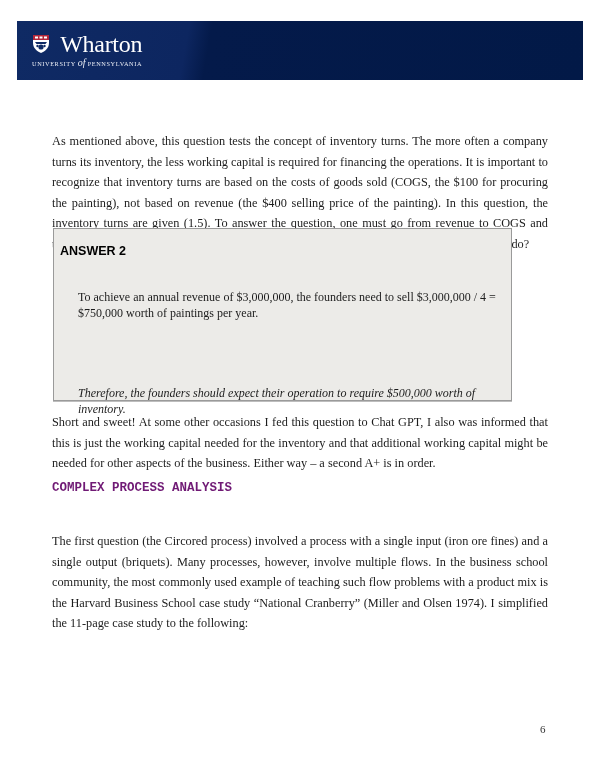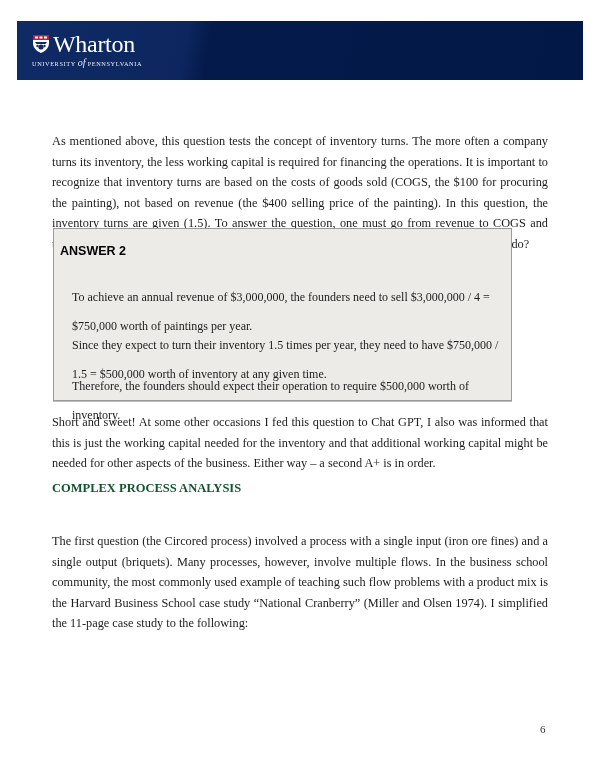--- a/index.html
+++ b/index.html
@@ -1,35 +1,35 @@
 <!DOCTYPE html>
 <html><head>
 <meta charset="utf-8">
 <style>
   html, body { margin: 0; padding: 0; background: #ffffff; }
   body { width: 600px; height: 776px; position: relative; overflow: hidden; font-family: "Liberation Serif", "DejaVu Serif", serif; color: #1c1c1c; }
   .banner { position: absolute; left: 17px; top: 21px; width: 566px; height: 59px;
     background: linear-gradient(100deg, #0f2a64 0%, #0d2660 30%, #041a4a 34%, #021947 100%); }
   .logo { position: absolute; left: 15px; top: 12px; display: flex; flex-direction: column; }
-  .logo-row { display: flex; align-items: center; }
+  .logo-row { display: flex; align-items: center; justify-content: space-between; }
   .shield { width: 18px; height: 20px; margin-right: 3px; }
   .wordmark { color: #ffffff; font-family: "Liberation Serif", serif; font-size: 24px; line-height: 22px; letter-spacing: -0.3px; }
   .subline { color: #e9ecf4; font-family: "Liberation Serif", serif; font-size: 6.3px; letter-spacing: 0.6px; margin-top: 2px; text-transform: uppercase; white-space: nowrap; }
   .subline i { text-transform: none; font-size: 10px; letter-spacing: 0; }
   .para { position: absolute; left: 52px; width: 496px; font-size: 12.3px; line-height: 20.5px; text-align: justify; margin: 0; }
   .para.last-left { text-align-last: left; }
   #p1 { top: 131px; }
   .answer-box { position: absolute; left: 53px; top: 228px; width: 457px; height: 171px; background: #ecebe8; border: 1px solid #9a9a9a; box-shadow: 0 1px 0 #bdbdbd; }
   .answer-title { position: absolute; left: 6px; top: 15px; font-family: "Liberation Sans", sans-serif; font-weight: bold; font-size: 12.5px; color: #000000; margin: 0; }
-  .answer-p { position: absolute; left: 6px; width: 440px; font-size: 12px; line-height: 29px; margin: 12px; }
+  .answer-p { position: absolute; left: 6px; width: 440px; font-size: 12px; line-height: 16px; margin: 18px; }
   #a1 { top: 42px; }
   #a2 { top: 90px; }
-  #a3 { top: 131px; }
+  #a3 { top: 138px; font-style: italic; }
   #p2 { top: 412px; }
-  .section-head { position: absolute; left: 52px; top: 481px; font-family: Liberation Serif, serif; font-weight: bold; font-size: 12.5px; color: #14532d; margin: 0; }
+  .section-head { position: absolute; left: 52px; top: 481px; font-family: Liberation Mono, monospace; font-weight: bold; font-size: 12.5px; color: #701a75; margin: 0; }
   #p3 { top: 531px; }
   .page-num { position: absolute; left: 540px; top: 723px; font-size: 11px; color: #333; }
 </style>
 </head>
 <body>
 
 <div class="banner">
   <div class="logo">
     <div class="logo-row">
       <svg class="shield" viewBox="0 0 18 20">
@@ -47,21 +47,20 @@
     </div>
     <div class="subline"><span>University </span><i>of</i><span> Pennsylvania</span></div>
   </div>
 </div>
 
 <p id="p1" class="para last-left">As mentioned above, this question tests the concept of inventory turns. The more often a company turns its inventory, the less working capital is required for financing the operations. It is important to recognize that inventory turns are based on the costs of goods sold (COGS, the $100 for procuring the painting), not based on revenue (the $400 selling price of the painting). In this question, the inventory turns are given (1.5). To answer the question, one must go from revenue to COGS and then apply the inventory turns to obtain the required working capital. So, what did Chat GPT do?</p>
 
 <div class="answer-box">
   <h3 class="answer-title">ANSWER 2</h3>
   <p id="a1" class="answer-p">To achieve an annual revenue of $3,000,000, the founders need to sell $3,000,000 / 4 = $750,000 worth of paintings per year.</p>
-  <p id="a2" class="answer-p">Since they expect to turn their inventory 1.5 times per year, they need to have $750,000 / 1.5 = $500,000 worth of inventory at any given time.</p>
   <p id="a3" class="answer-p">Therefore, the founders should expect their operation to require $500,000 worth of inventory.</p>
 </div>
 
 <p id="p2" class="para last-left">Short and sweet! At some other occasions I fed this question to Chat GPT, I also was informed that this is just the working capital needed for the inventory and that additional working capital might be needed for other aspects of the business. Either way – a second A+ is in order.</p>
 
 <h2 class="section-head">COMPLEX PROCESS ANALYSIS</h2>
 
 <p id="p3" class="para last-left">The first question (the Circored process) involved a process with a single input (iron ore fines) and a single output (briquets). Many processes, however, involve multiple flows. In the business school community, the most commonly used example of teaching such flow problems with a product mix is the Harvard Business School case study “National Cranberry” (Miller and Olsen 1974). I simplified the 11-page case study to the following:</p>
 
 <div class="page-num">6</div>

